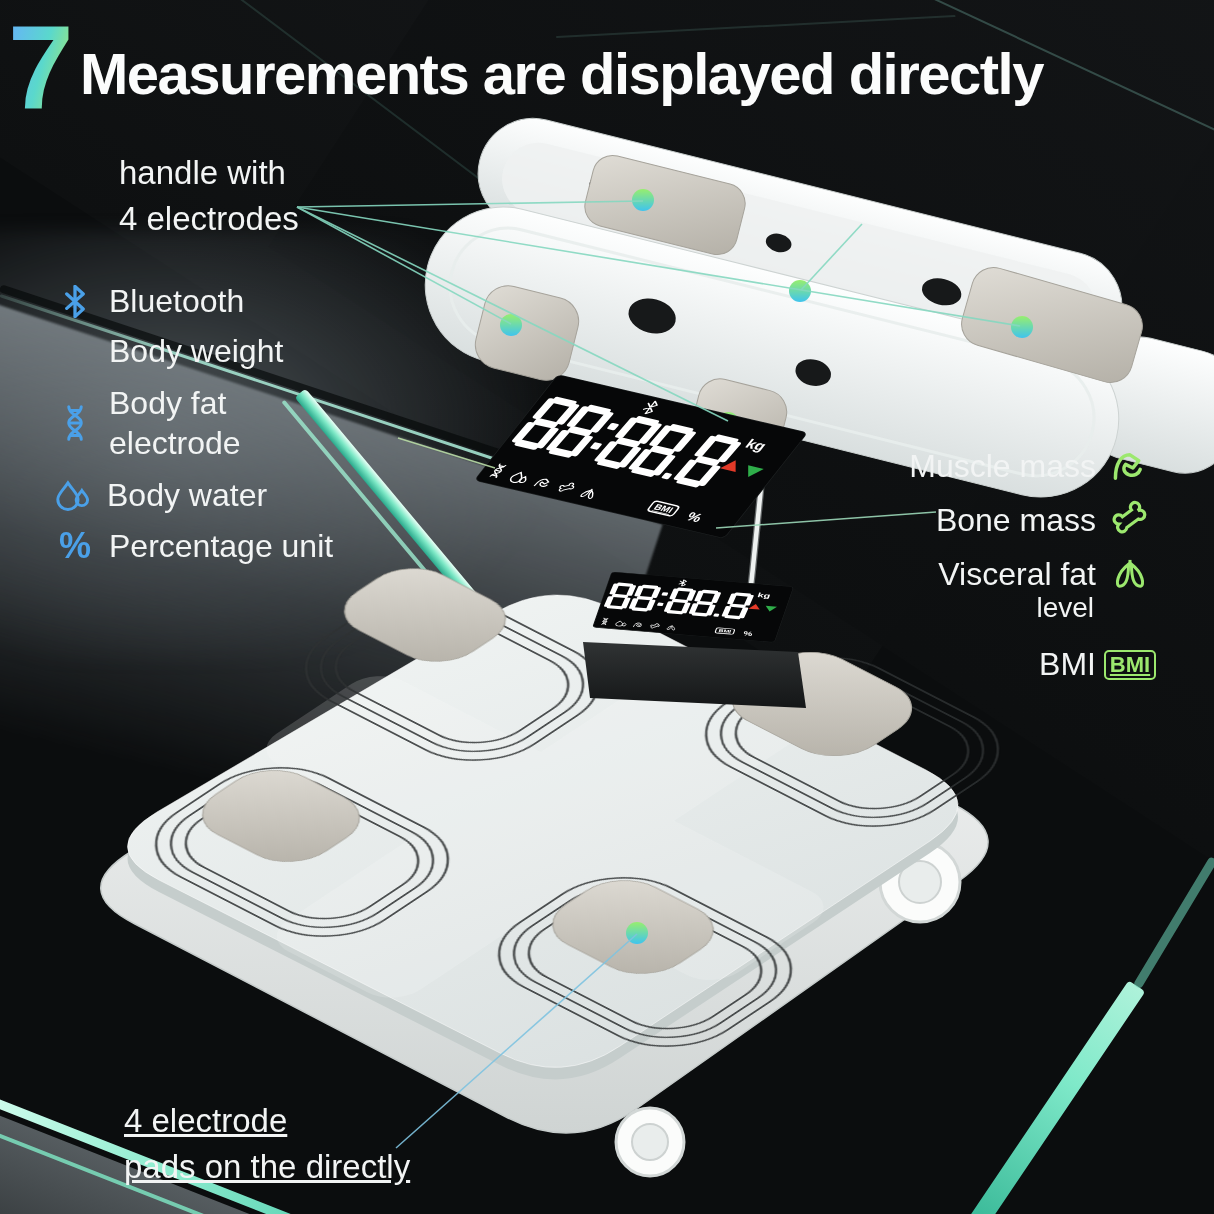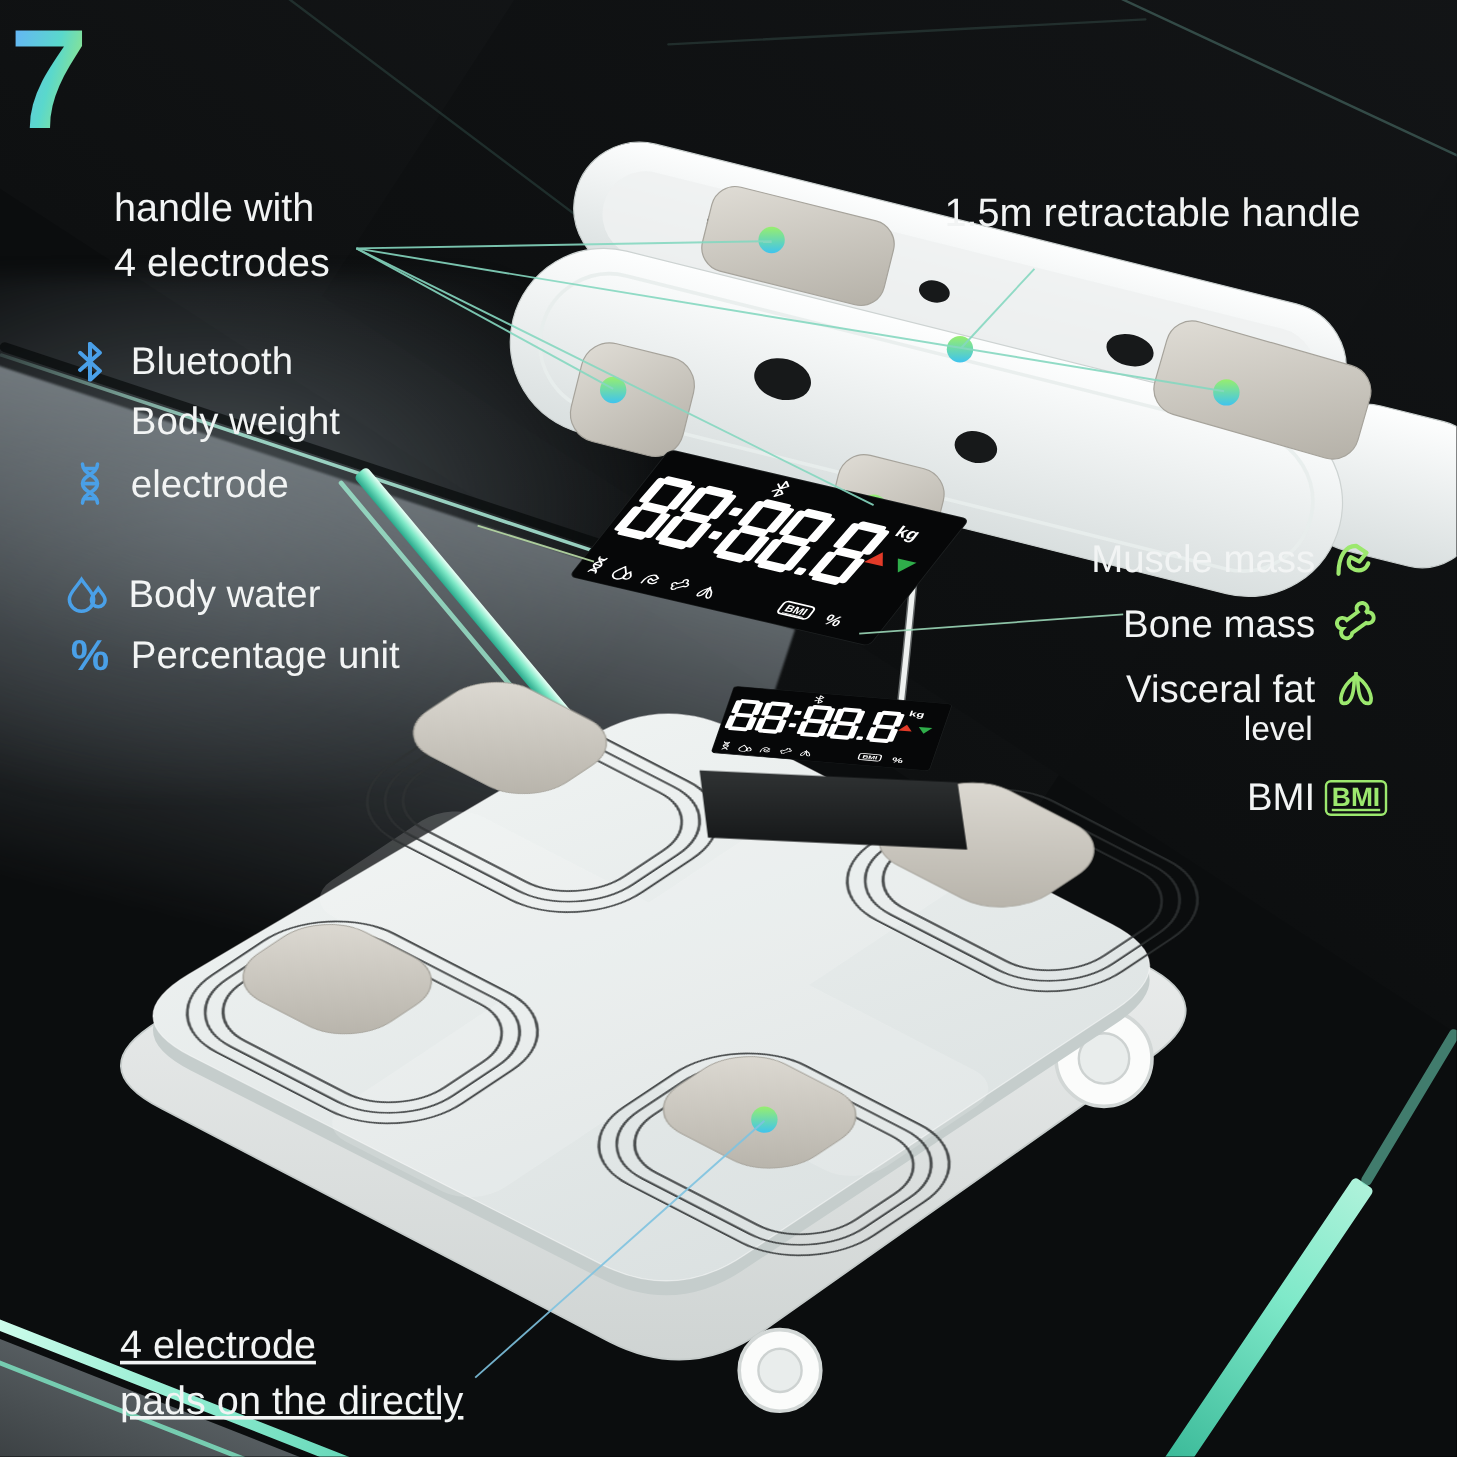--- a/index.html
+++ b/index.html
@@ -71,21 +71,21 @@
             font-weight:bold;text-decoration:underline;text-underline-offset:2px;}
   .dbmi .bmiBadge{font-size:12px;color:#fff;}
   
   #lines{position:absolute;left:0;top:0;z-index:20;}
   
   .txt{position:absolute;z-index:30;}
   .t7{left:8px;top:6px;font-size:118px;font-weight:bold;line-height:1.05;
       background:linear-gradient(105deg,#64b8f2 12%,#5ad8cc 50%,#a8ea6c 88%);
       -webkit-background-clip:text;background-clip:text;color:transparent;}
   .ttl{left:80px;top:40px;font-size:58px;font-weight:bold;letter-spacing:-1.5px;color:#fbfcfc;white-space:nowrap;}
-  .callout{font-size:33px;line-height:46px;color:#f2f4f4;}
+  .callout{font-size:33px;line-height:46px;color:#f2f4f4;margin-left:24px;}
   .coHandle{left:95px;top:150px;}
   .coRetract{left:787px;top:154px;white-space:nowrap;}
   .coPads{left:100px;top:1098px;text-decoration:underline;}
   .feat{position:absolute;z-index:30;display:flex;align-items:center;gap:14px;font-size:32px;color:#f2f4f4;white-space:nowrap;}
   .feat .ic{width:40px;display:flex;justify-content:center;align-items:center;color:#4aa0e8;}
   .featR{flex-direction:row;}
   .featR .ic{color:#9ce86e;}
   .fL1{left:55px;top:283px;}
   .fL2{left:109px;top:333px;}
   .fL3{left:55px;top:383px;}
@@ -454,26 +454,26 @@
       <line x1="297" y1="207" x2="1020" y2="326"></line>
       <line x1="297" y1="207" x2="728" y2="421"></line>
       <line x1="862" y1="224" x2="801" y2="290"></line>
     </g>
     <line x1="398" y1="438" x2="495" y2="468" stroke="#b9dca6" stroke-width="1.5" opacity="0.9"></line>
     <line x1="716" y1="528" x2="936" y2="512" stroke="#9cd8b8" stroke-width="1.5" opacity="0.9"></line>
     <line x1="396" y1="1148" x2="637" y2="934" stroke="#7fc3e0" stroke-width="1.6" opacity="0.9"></line>
   </svg>
 
   <div class="txt t7">7</div>
+  <div class="txt ttl">Measurements are displayed directly</div>
 
   <div class="txt callout coHandle">
     <div>handle with</div>
     <div>4 electrodes</div>
   </div>
-  <div class="txt callout coRetract">1.5m retractable handle</div>
   <div class="txt callout coPads">
     <div>4 electrode</div>
     <div>pads on the directly</div>
   </div>
 
   <div class="feat fL2">
     <span>Body weight</span>
   </div>
   <div class="feat fL1">
     <span class="ic">
@@ -487,20 +487,21 @@
     <span class="ic">
       <svg width="30" height="38" viewBox="0 0 24 30">
           <g fill="none" stroke="currentColor" stroke-width="2.4" stroke-linecap="round">
             <path d="M7 2 C7 9 17 9 17 15 C17 21 7 21 7 28"></path>
             <path d="M17 2 C17 9 7 9 7 15 C7 21 17 21 17 28"></path>
             <path d="M8.5 5 h7 M8.5 15 h7 M8.5 25 h7"></path>
           </g>
         </svg>
     </span>
     <span>
+      <div>Body fat</div>
       <div>electrode</div>
     </span>
   </div>
   <div class="feat fL4">
     <span class="ic">
       <svg width="38" height="31" viewBox="0 0 30 24">
           <g fill="none" stroke="currentColor" stroke-width="2.3">
             <path d="M11 2 C7 8 3 11 3 15 a8 8 0 0 0 16 0 C19 11 15 8 11 2 Z"></path>
             <path d="M22 8 C20 11 17.5 13 17.5 15.5 a4.5 4.5 0 0 0 9 0 C26.5 13 24 11 22 8 Z"></path>
           </g>

